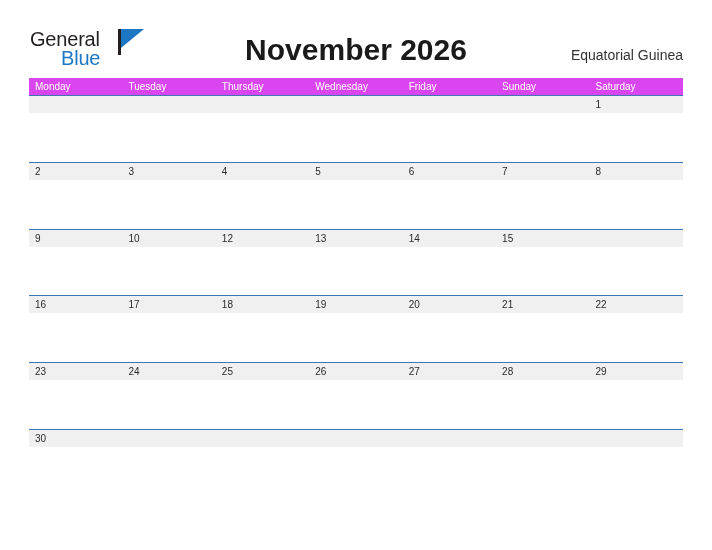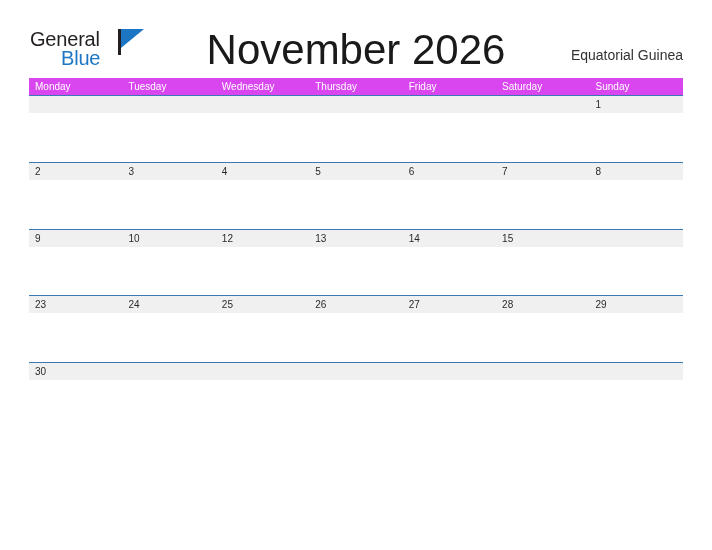--- a/index.html
+++ b/index.html
@@ -78,23 +78,23 @@
     border-right: 23px solid transparent;
   }
 
   
   .month-title {
     position: absolute;
     left: 0;
     top: 31px;
     width: 712px;
     text-align: center;
-    font-size: 42px;
+    font-size: 30px;
     line-height: 38px;
-    font-weight: 400;
+    font-weight: 700;
     color: #1a1a1a;
     font-family: "Liberation Sans", sans-serif;
   }
 
   
   .locale-label {
     position: absolute;
     right: 29px;
     top: 46px;
     font-size: 14px;
@@ -185,25 +185,25 @@
 
   <div class="locale-label">Equatorial Guinea</div>
 
 </div>
 
 <div class="calendar">
 
   <div class="weekday-header">
     <div class="weekday-cell">Monday</div>
     <div class="weekday-cell">Tuesday</div>
+    <div class="weekday-cell">Thursday</div>
     <div class="weekday-cell">Wednesday</div>
-    <div class="weekday-cell">Thursday</div>
     <div class="weekday-cell">Friday</div>
+    <div class="weekday-cell">Sunday</div>
     <div class="weekday-cell">Saturday</div>
-    <div class="weekday-cell">Sunday</div>
   </div>
 
   <div class="week-row">
     <div class="week-band">
       <div class="day-cell"></div>
       <div class="day-cell"></div>
       <div class="day-cell"></div>
       <div class="day-cell"></div>
       <div class="day-cell"></div>
       <div class="day-cell"></div>
@@ -230,20 +230,32 @@
       <div class="day-cell">9</div>
       <div class="day-cell">10</div>
       <div class="day-cell">12</div>
       <div class="day-cell">13</div>
       <div class="day-cell">14</div>
       <div class="day-cell">15</div>
     </div>
     <div class="week-body"></div>
   </div>
 
+  <div class="week-row">
+    <div class="week-band">
+      <div class="day-cell">16</div>
+      <div class="day-cell">17</div>
+      <div class="day-cell">18</div>
+      <div class="day-cell">19</div>
+      <div class="day-cell">20</div>
+      <div class="day-cell">21</div>
+      <div class="day-cell">22</div>
+    </div>
+    <div class="week-body"></div>
+  </div>
 
   <div class="week-row">
     <div class="week-band">
       <div class="day-cell">23</div>
       <div class="day-cell">24</div>
       <div class="day-cell">25</div>
       <div class="day-cell">26</div>
       <div class="day-cell">27</div>
       <div class="day-cell">28</div>
       <div class="day-cell">29</div>

